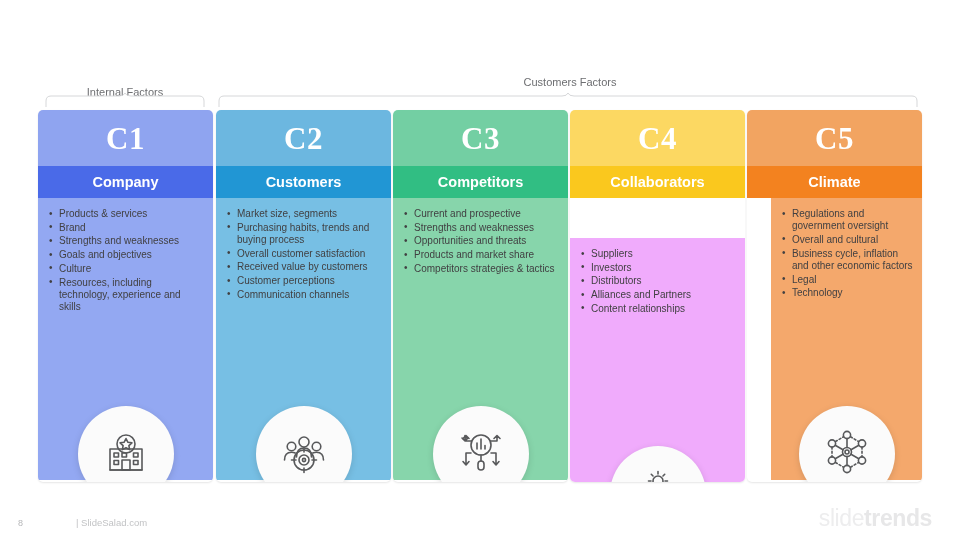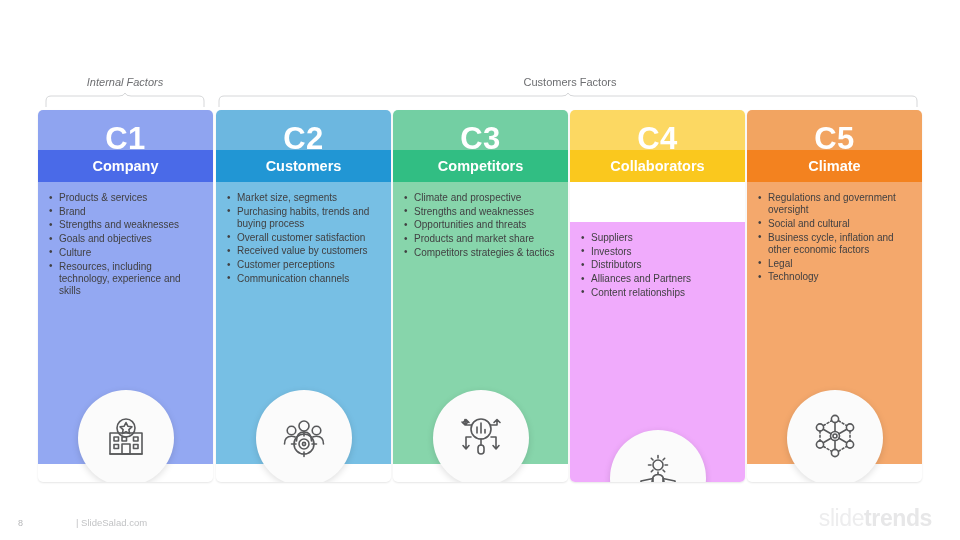--- a/index.html
+++ b/index.html
@@ -33,21 +33,21 @@
   }
 
   
   .group-label {
     position: absolute;
     font-size: 11px;
     color: #6d6e71;
     text-align: center;
     white-space: nowrap;
   }
-  #label-internal { left: 45px; top: 76px; width: 160px; font-style: italic; }
+  #label-internal { left: 45px; top: 86px; width: 160px; }
   #label-external { left: 340px; top: 76px; width: 460px; }
 
   .bracket {
     position: absolute;
     height: 14px;
   }
   .bracket svg { display: block; overflow: visible; }
 
   
   .columns {
@@ -66,27 +66,28 @@
     overflow: hidden;
     box-shadow: 0 1px 2px rgba(0,0,0,0.10);
   }
   .col-1 { left: 38px; }
   .col-2 { left: 216px; }
   .col-3 { left: 393px; }
   .col-4 { left: 570px; }
   .col-5 { left: 747px; }
 
   .code {
-    height: 40px;
+    height: 56px;
     line-height: 58px;
     text-align: center;
     color: #ffffff;
     font-size: 31px;
     font-weight: bold;
     letter-spacing: 0.5px;
+    font-family: Liberation Serif, serif;
   }
   .name {
     height: 32px;
     line-height: 32px;
     text-align: center;
     color: #ffffff;
     font-size: 14.5px;
     font-weight: bold;
   }
   .body {
@@ -250,21 +251,21 @@
           </span>
         </div>
       </div>
     </div>
 
     <div class="col col-3">
       <div class="code" style="background:#73cfa3;">C3</div>
       <div class="name" style="background:#31be83;">Competitors</div>
       <div class="body" style="background:#87d5ab;">
         <ul class="bullets">
-          <li>Climate and prospective</li>
+          <li>Current and prospective</li>
           <li>Strengths and weaknesses</li>
           <li>Opportunities and threats</li>
           <li>Products and market share</li>
           <li>Competitors strategies &amp; tactics</li>
         </ul>
         <div class="bubble">
           <span>
             <svg viewBox="0 0 50 50">
               <circle cx="25" cy="18" r="10"></circle>
               <path d="M25,28 L25,34"></path>
@@ -306,24 +307,24 @@
               <path d="M17.5,36.5 L22,41 C23,42 24.5,42 25.3,41"></path>
             </svg>
           </span>
         </div>
       </div>
     </div>
 
     <div class="col col-5">
       <div class="code" style="background:#f2a461;">C5</div>
       <div class="name" style="background:#f3821f;">Climate</div>
-      <div class="body" style="background:#f4a86c;">
+      <div class="body" style="background:#f4a86c;margin-left:24px;">
         <ul class="bullets">
           <li>Regulations and government oversight</li>
-          <li>Social and cultural</li>
+          <li>Overall and cultural</li>
           <li>Business cycle, inflation and other economic factors</li>
           <li>Legal</li>
           <li>Technology</li>
         </ul>
         <div class="bubble">
           <span>
             <svg viewBox="0 0 50 50">
               <circle cx="25" cy="25" r="4.5"></circle>
               <circle cx="25" cy="25" r="2"></circle>
               <circle cx="25" cy="8" r="3.6"></circle>

